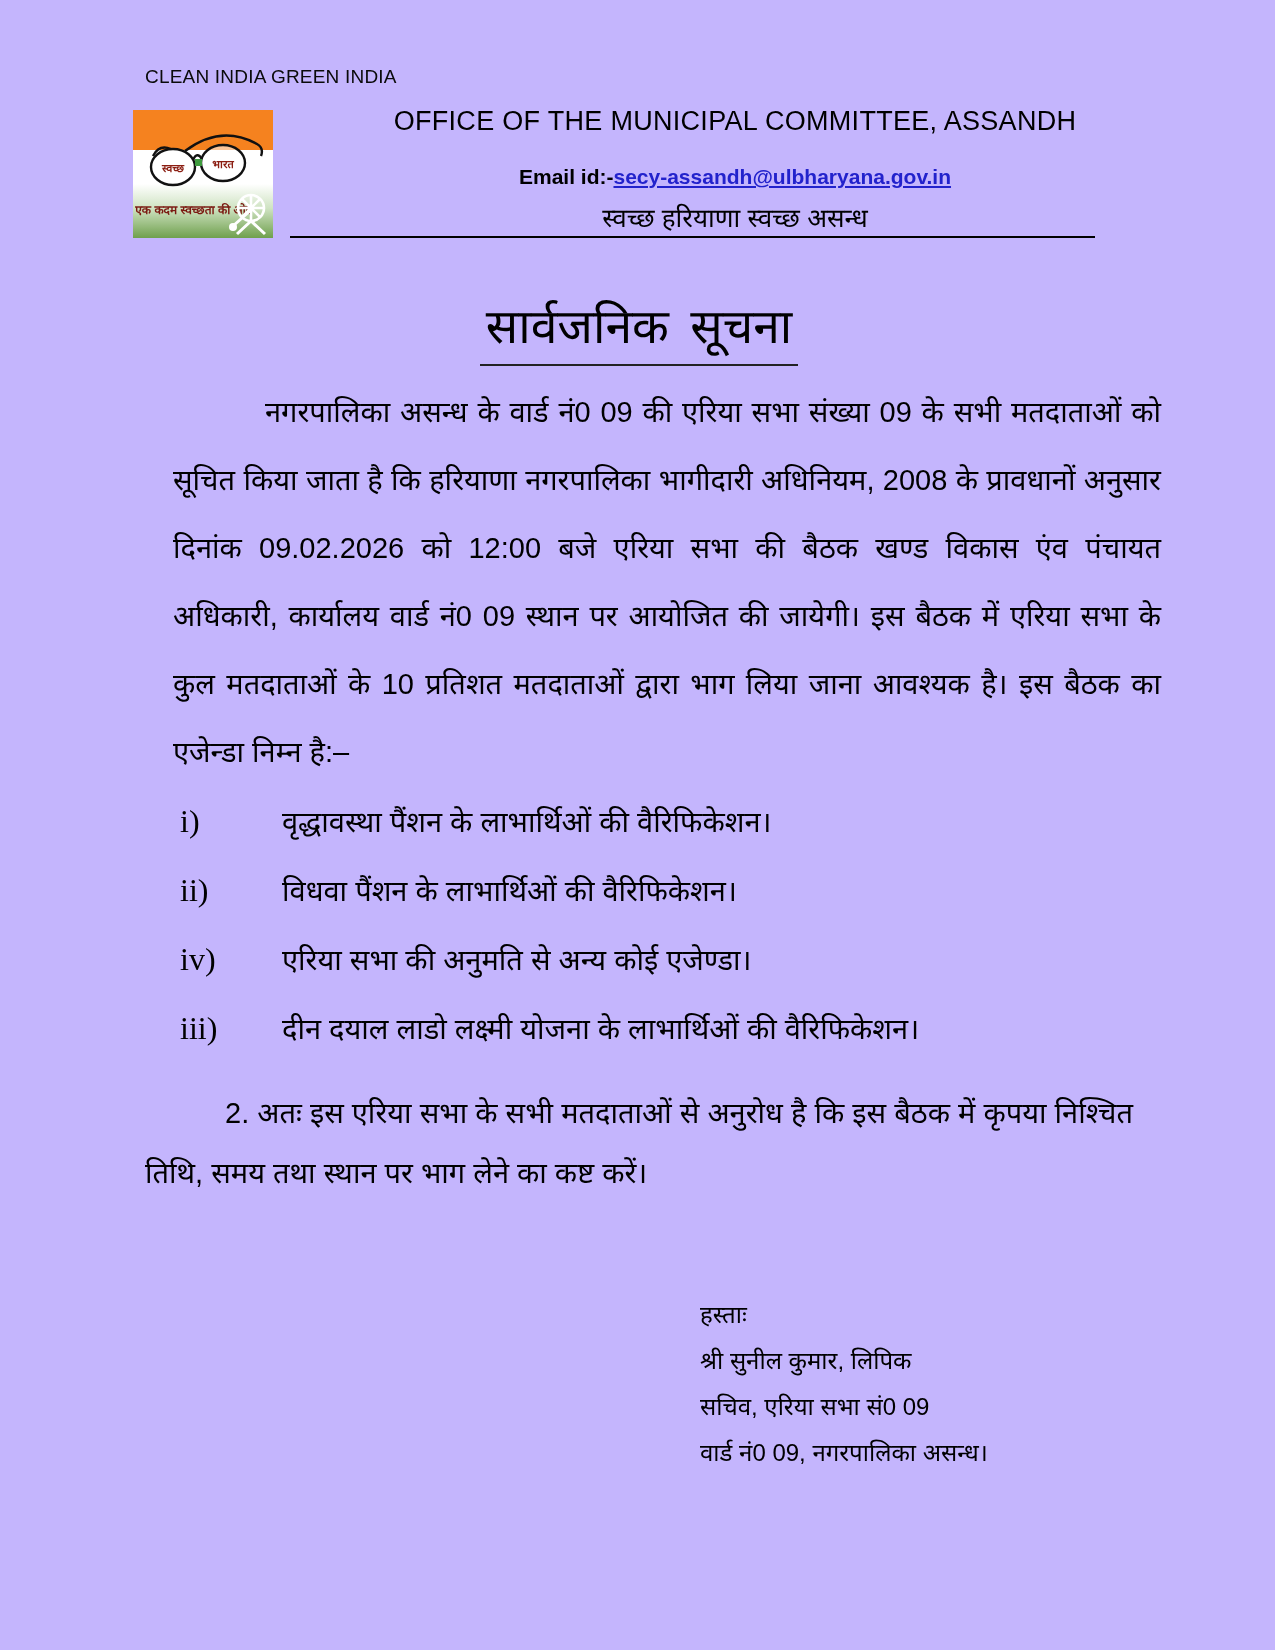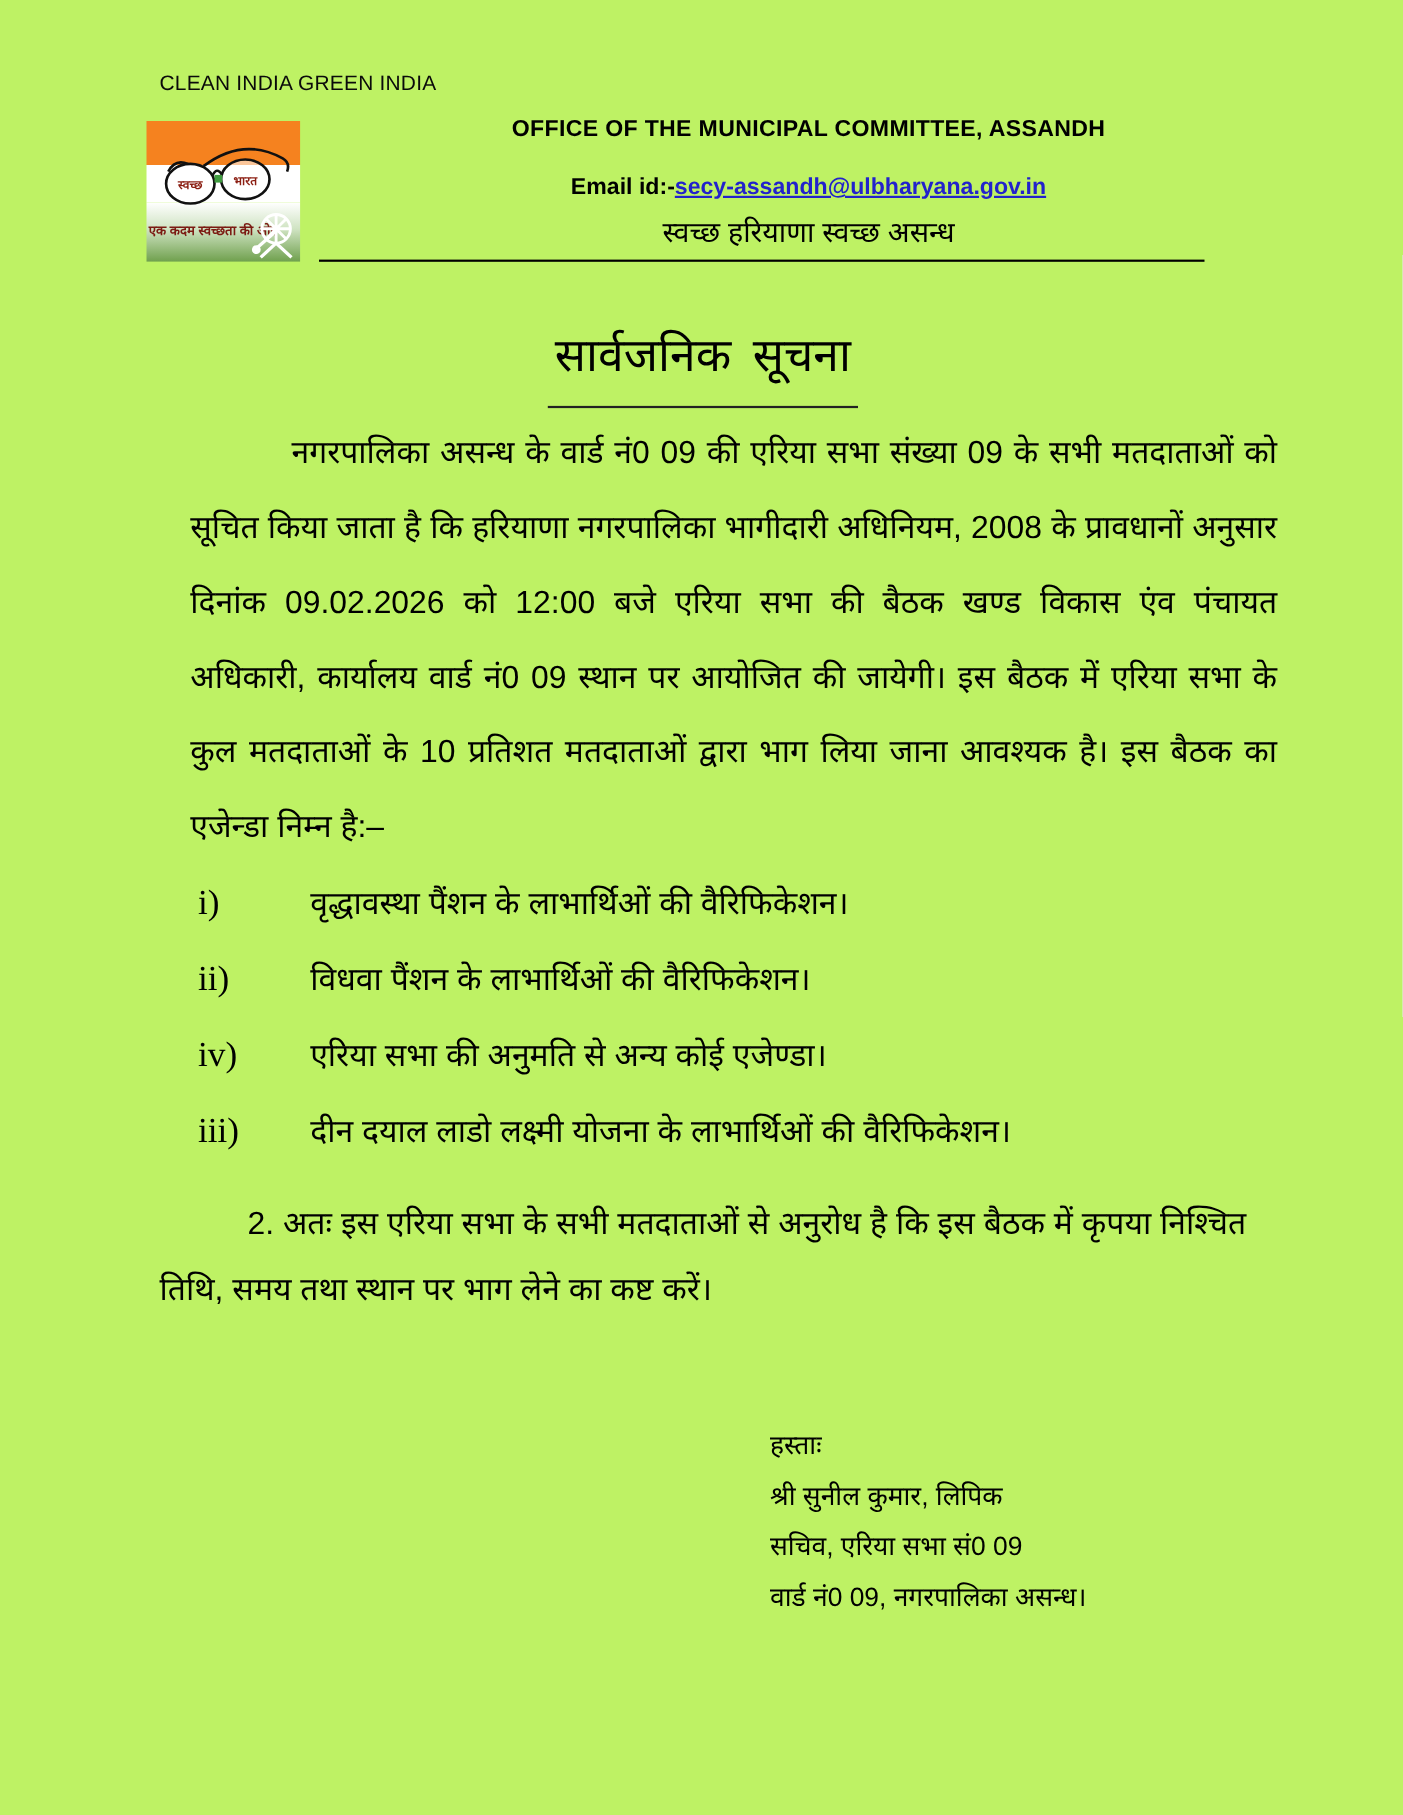--- a/index.html
+++ b/index.html
@@ -2,21 +2,21 @@
 <html><head>
 <meta charset="utf-8">
 <style>
   * { margin: 0; padding: 0; box-sizing: border-box; }
   html, body { background: #e8e8e8; }
   .page {
     position: relative;
     width: 1275px;
     height: 1650px;
     margin: 0 auto;
-    background: #bef264;
+    background: #c4b5fd;
     font-family: "Liberation Sans", sans-serif;
     color: #000;
     overflow: hidden;
   }
 
   
   .tagline {
     position: absolute;
     left: 145px; top: 66px;
     font-size: 19px;
@@ -28,22 +28,22 @@
     left: 133px; top: 110px;
     width: 140px; height: 128px;
   }
   .header-block {
     position: absolute;
     left: 320px; top: 106px;
     width: 830px;
     text-align: center;
   }
   .office-title {
-    font-size: 21px;
-    font-weight: bold;
+    font-size: 27px;
+    font-weight: normal;
     letter-spacing: 0.3px;
   }
   .email-line {
     margin-top: 28px;
     font-size: 21px;
     font-weight: bold;
   }
   .email-link {
     color: #2222CC;
     text-decoration: underline;
@@ -62,23 +62,23 @@
 
   
   .notice-title-row {
     position: absolute;
     left: 145px; top: 292px;
     width: 988px;
     text-align: center;
   }
   .notice-title {
     display: inline-block;
-    font-size: 42px;
+    font-size: 48px;
     border-bottom: 2px solid #222;
-    padding: 0 6px 20px 6px;
+    padding: 0 6px 7px 6px;
     word-spacing: 8px;
   }
   .para {
     position: absolute;
     left: 145px;
     width: 988px;
     font-size: 29px;
     line-height: 68px;
     text-align: justify;
   }

